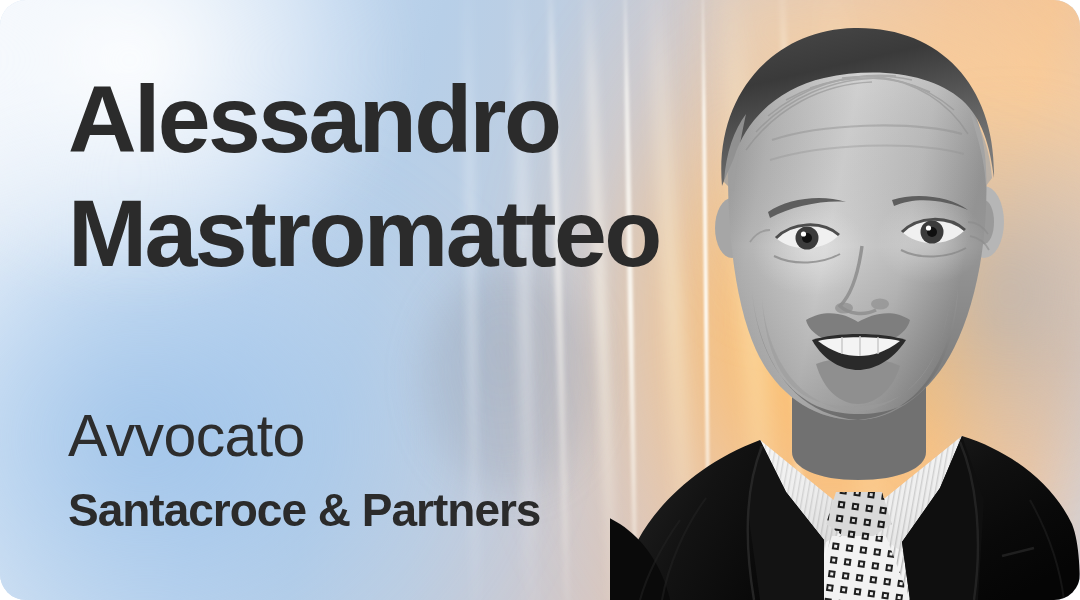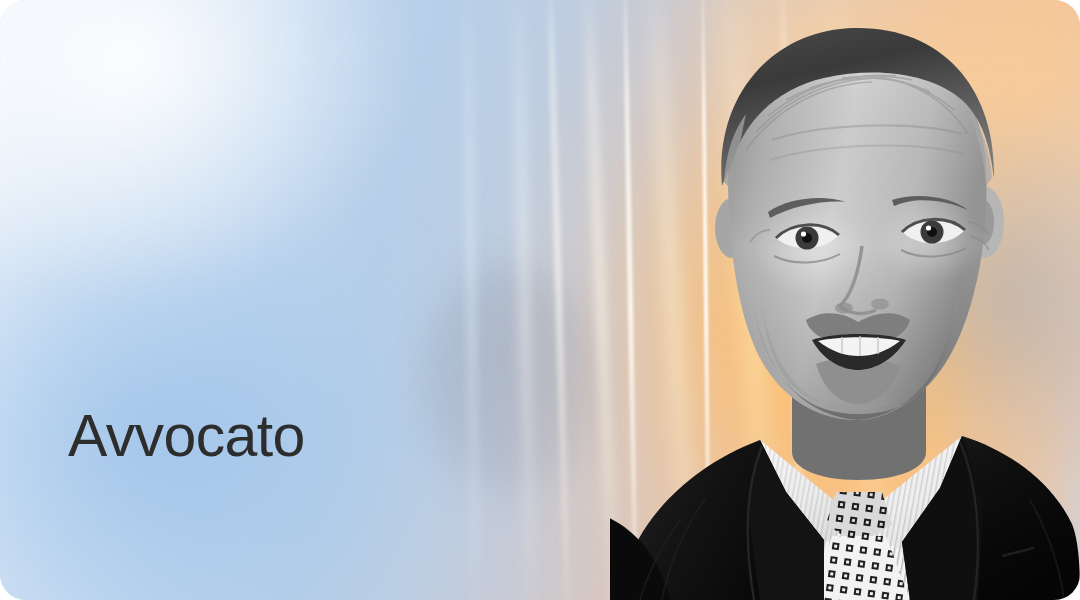--- a/index.html
+++ b/index.html
@@ -441,16 +441,19 @@
           <path d="M70,520 C50,548 36,578 30,600"></path>
           <path d="M420,500 C438,532 450,568 454,600"></path>
         </g>
 
         <path d="M392,556 L424,548" stroke="#2a2a2a" stroke-width="2.4" opacity="0.7"></path>
       </g>
     </svg>
   </div>
 
   <div class="text-block">
+    <h1 class="name">Alessandro
+Mastromatteo</h1>
     <p class="role">Avvocato</p>
+    <p class="org">Santacroce &amp; Partners</p>
   </div>
 
 </div>
 
 </body></html>

